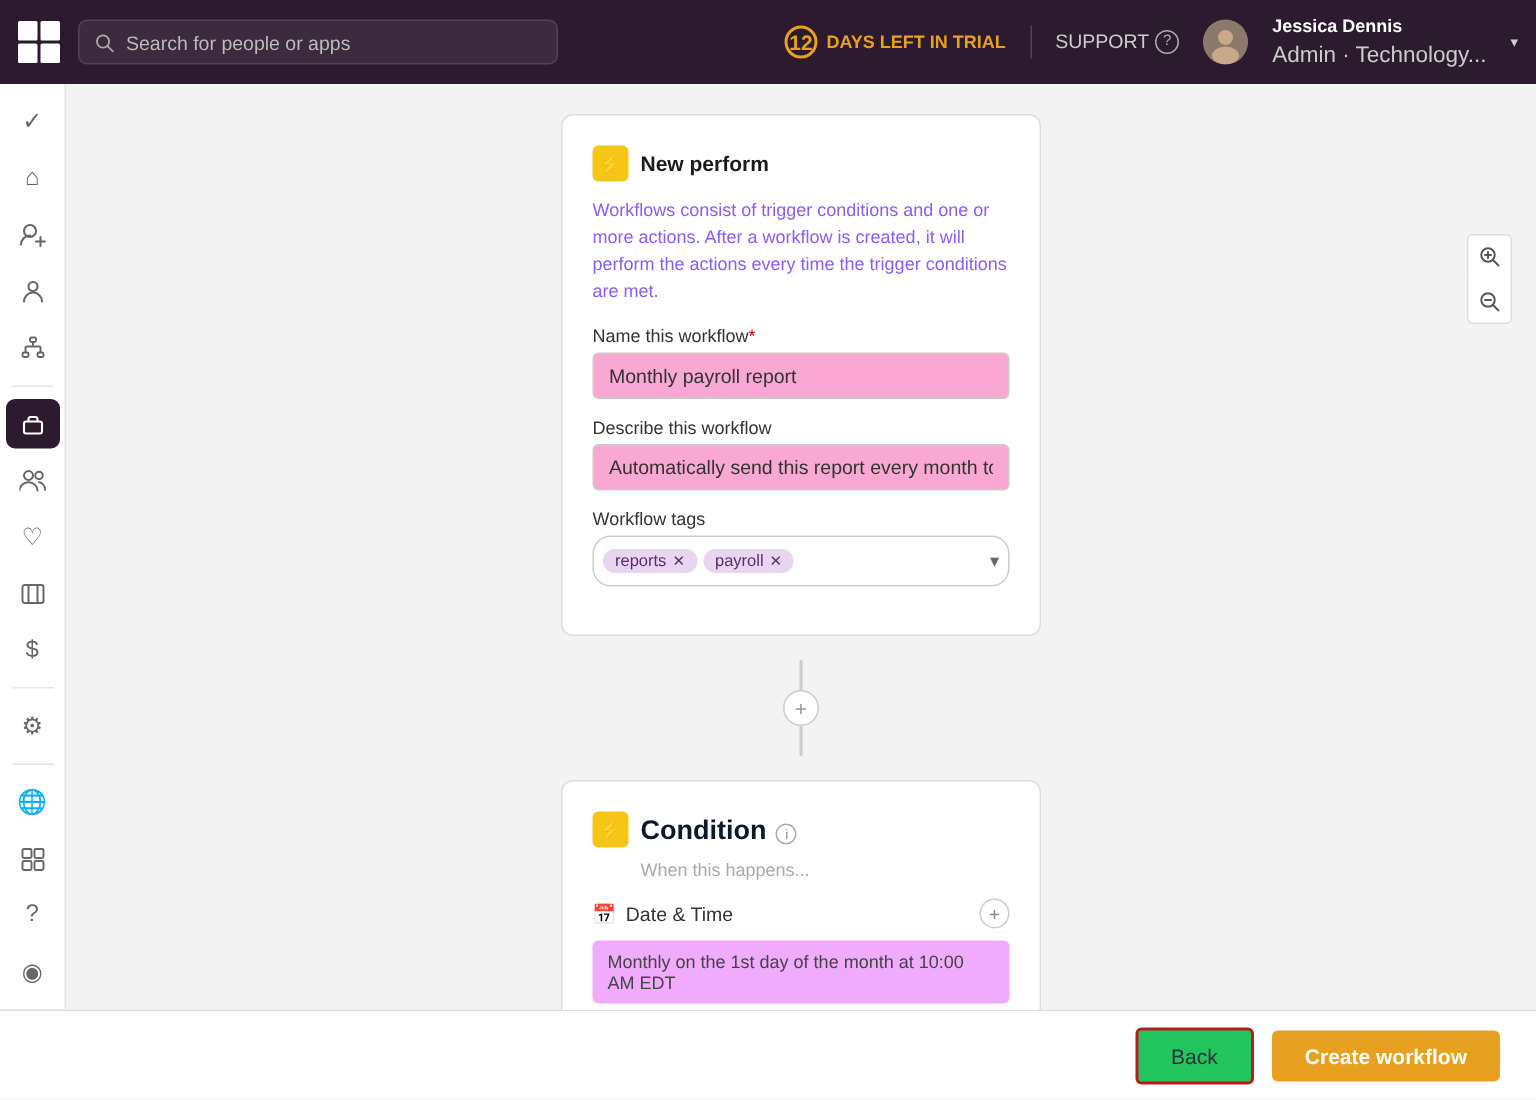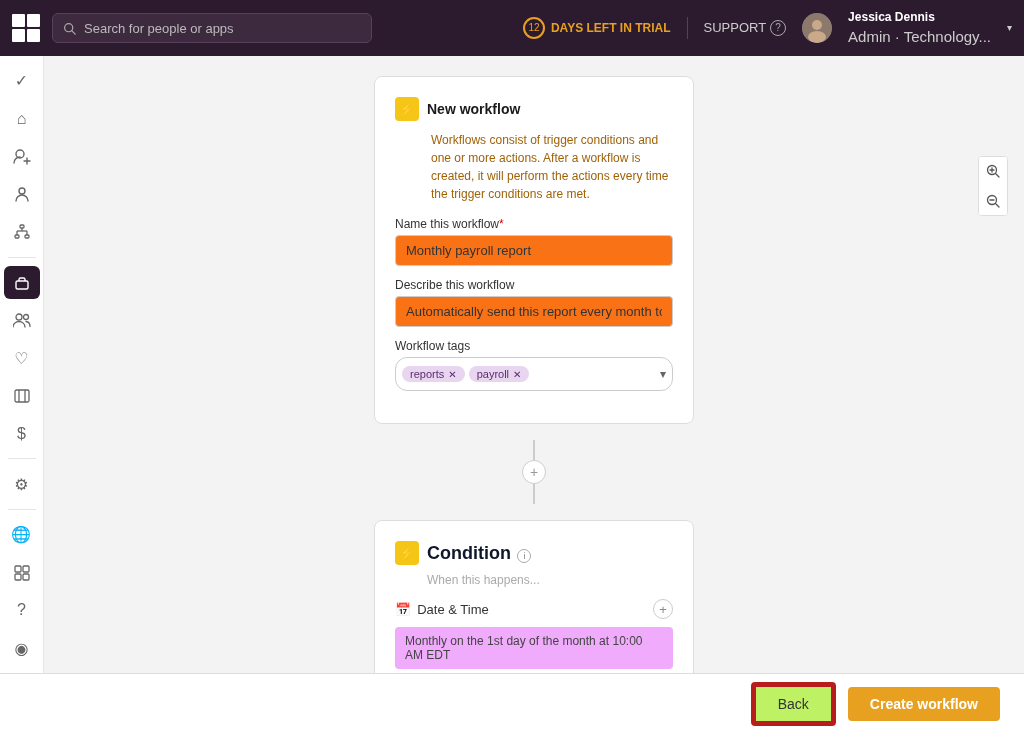--- a/index.html
+++ b/index.html
@@ -42,21 +42,21 @@
       display: flex; align-items: center; gap: 16px; margin-left: auto;
     }
     .trial-badge {
       display: flex; align-items: center; gap: 6px;
       color: #e8a020; font-size: 12px; font-weight: 600; border-right: 1px solid #5a3f5c; padding-right: 16px;
     }
     .trial-circle {
       width: 22px; height: 22px; border-radius: 50%;
       border: 2px solid #e8a020;
       display: flex; align-items: center; justify-content: center;
-      font-size: 10px; font-weight: 400; color: #e8a020;
+      font-size: 14px; font-weight: 700; color: #e8a020;
     }
     .support-link { color: #ccc; font-size: 13px; display: flex; align-items: center; gap: 4px; }
     .avatar { width: 30px; height: 30px; border-radius: 50%; background: #8b6a8e; display: flex; align-items: center; justify-content: center; overflow: hidden; }
     .user-info { color: #fff; font-size: 12px; line-height: 1.4; }
     .user-info .name { font-weight: 600; }
     .user-info .role { color: #ccc; font-size: 15px; }
     .chevron-down { color: #ccc; font-size: 10px; }
 
     
     .layout { display: flex; flex: 1; overflow: hidden; }
@@ -110,28 +110,28 @@
     .card-header {
       display: flex; align-items: center; gap: 8px;
       margin-bottom: 10px;
     }
     .bolt-icon {
       width: 24px; height: 24px; background: #f5c518; border-radius: 4px;
       display: flex; align-items: center; justify-content: center;
       font-size: 13px;
     }
     .card-title { font-size: 14px; font-weight: 700; color: #1a1a1a; }
-    .card-desc { font-size: 12px; color: #a16207; line-height: 1.5; margin-bottom: 14px; margin-left: 36px; }
+    .card-desc { font-size: 12px; color: #8b5cf6; line-height: 1.5; margin-bottom: 14px; }
 
     .form-group { margin-bottom: 12px; }
     .form-label { font-size: 12px; color: #333; margin-bottom: 4px; display: block; }
     .form-label span.req { color: #c00; }
     .form-input {
       width: 100%; border: 1px solid #ccc; border-radius: 4px;
-      padding: 7px 10px; font-size: 13px; color: #333; background: #f97316;
+      padding: 7px 10px; font-size: 13px; color: #333; background: #f9a8d4;
     }
 
     
     .tags-container {
       border: 1px solid #ccc; border-radius: 12px;
       display: flex; align-items: center; flex-wrap: wrap;
       padding: 4px 6px; gap: 4px; min-height: 34px;
     }
     .tag {
       background: #e8d5f0; border-radius: 12px;
@@ -169,22 +169,22 @@
       padding: 7px 10px; font-size: 12px; color: #444;
     }
 
     
     .bottom-bar {
       height: 60px; background: #fff; border-top: 1px solid #ddd;
       display: flex; align-items: center; justify-content: flex-end;
       padding: 0 24px; gap: 12px; flex-shrink: 0;
     }
     .btn-back {
-      padding: 9px 22px; border: 5px solid #b91c1c; border-radius: 4px;
-      background: #bef264; font-size: 14px; color: #333; cursor: pointer; font-weight: 500;
+      padding: 9px 22px; border: 2px solid #b91c1c; border-radius: 4px;
+      background: #22c55e; font-size: 14px; color: #333; cursor: pointer; font-weight: 500;
     }
     .btn-create {
       padding: 9px 22px; border: none; border-radius: 4px;
       background: #e8a020; font-size: 14px; color: #fff; cursor: pointer; font-weight: 600;
     }
   </style>
 </head>
 <body>
 
 <nav class="topnav">
@@ -313,21 +313,21 @@
             <line x1="4" y1="6" x2="8" y2="6" stroke="#555" stroke-width="1.3" stroke-linecap="round"></line>
           </svg>
       </div>
     </div>
 
     <div class="workflow-area">
 
       <div class="card new-workflow-card">
         <div class="card-header">
           <div class="bolt-icon">⚡</div>
-          <span class="card-title">New workflow</span>
+          <span class="card-title">New perform</span>
         </div>
         <p class="card-desc">Workflows consist of trigger conditions and one or more actions. After a workflow is created, it will perform the actions every time the trigger conditions are met.</p>
 
         <div class="form-group">
           <label class="form-label">
             <span>Name this workflow</span><span class="req">*</span>
           </label>
           <input type="text" class="form-input" value="Monthly payroll report" style="">
         </div>
 

